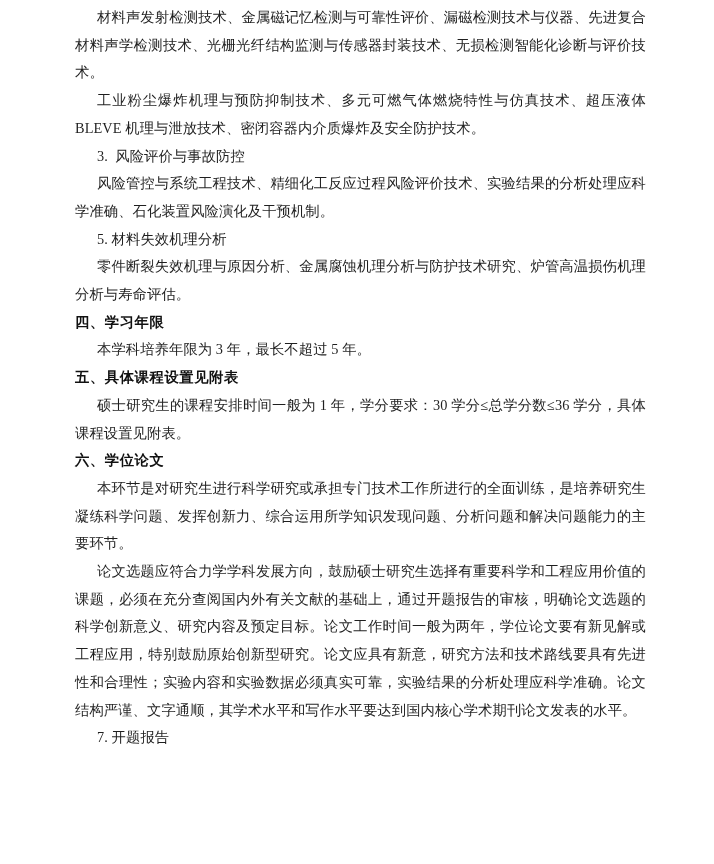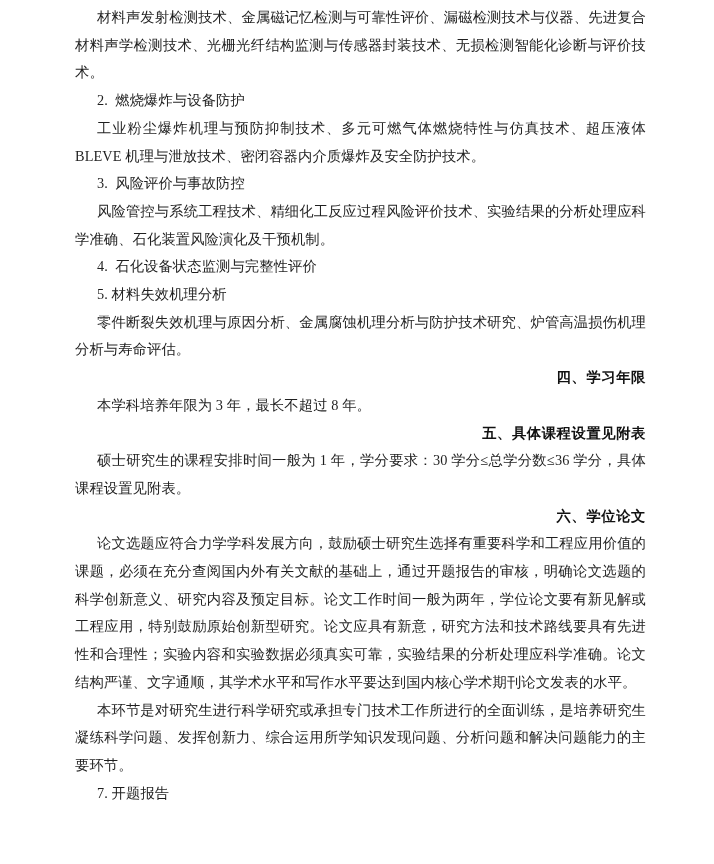--- a/index.html
+++ b/index.html
@@ -32,37 +32,35 @@
       text-indent: 22px;
     }
     .item {
       text-indent: 22px;
       white-space: pre-wrap;
     }
     .heading {
       font-weight: 700;
       font-family: "Liberation Sans", "DejaVu Sans", sans-serif;
       color: #111111;
-      text-align: right;
+      text-align: left;
       letter-spacing: 0.6px;
     }
   </style>
 </head>
 <body>
 
 <div class="page">
   <div class="block para">材料声发射检测技术、金属磁记忆检测与可靠性评价、漏磁检测技术与仪器、先进复合材料声学检测技术、光栅光纤结构监测与传感器封装技术、无损检测智能化诊断与评价技术。</div>
-  <div class="block item">2.  燃烧爆炸与设备防护</div>
   <div class="block para">工业粉尘爆炸机理与预防抑制技术、多元可燃气体燃烧特性与仿真技术、超压液体BLEVE 机理与泄放技术、密闭容器内介质爆炸及安全防护技术。</div>
   <div class="block item">3.  风险评价与事故防控</div>
   <div class="block para">风险管控与系统工程技术、精细化工反应过程风险评价技术、实验结果的分析处理应科学准确、石化装置风险演化及干预机制。</div>
-  <div class="block item">4.  石化设备状态监测与完整性评价</div>
   <div class="block item">5. 材料失效机理分析</div>
   <div class="block para">零件断裂失效机理与原因分析、金属腐蚀机理分析与防护技术研究、炉管高温损伤机理分析与寿命评估。</div>
   <div class="block heading">四、学习年限</div>
-  <div class="block para">本学科培养年限为 3 年，最长不超过 8 年。</div>
+  <div class="block para">本学科培养年限为 3 年，最长不超过 5 年。</div>
   <div class="block heading">五、具体课程设置见附表</div>
   <div class="block para">硕士研究生的课程安排时间一般为 1 年，学分要求：30 学分≤总学分数≤36 学分，具体课程设置见附表。</div>
   <div class="block heading">六、学位论文</div>
+  <div class="block para">本环节是对研究生进行科学研究或承担专门技术工作所进行的全面训练，是培养研究生凝练科学问题、发挥创新力、综合运用所学知识发现问题、分析问题和解决问题能力的主要环节。</div>
   <div class="block para">论文选题应符合力学学科发展方向，鼓励硕士研究生选择有重要科学和工程应用价值的课题，必须在充分查阅国内外有关文献的基础上，通过开题报告的审核，明确论文选题的科学创新意义、研究内容及预定目标。论文工作时间一般为两年，学位论文要有新见解或工程应用，特别鼓励原始创新型研究。论文应具有新意，研究方法和技术路线要具有先进性和合理性；实验内容和实验数据必须真实可靠，实验结果的分析处理应科学准确。论文结构严谨、文字通顺，其学术水平和写作水平要达到国内核心学术期刊论文发表的水平。</div>
-  <div class="block para">本环节是对研究生进行科学研究或承担专门技术工作所进行的全面训练，是培养研究生凝练科学问题、发挥创新力、综合运用所学知识发现问题、分析问题和解决问题能力的主要环节。</div>
   <div class="block item">7. 开题报告</div>
 </div>
 
 </body></html>

